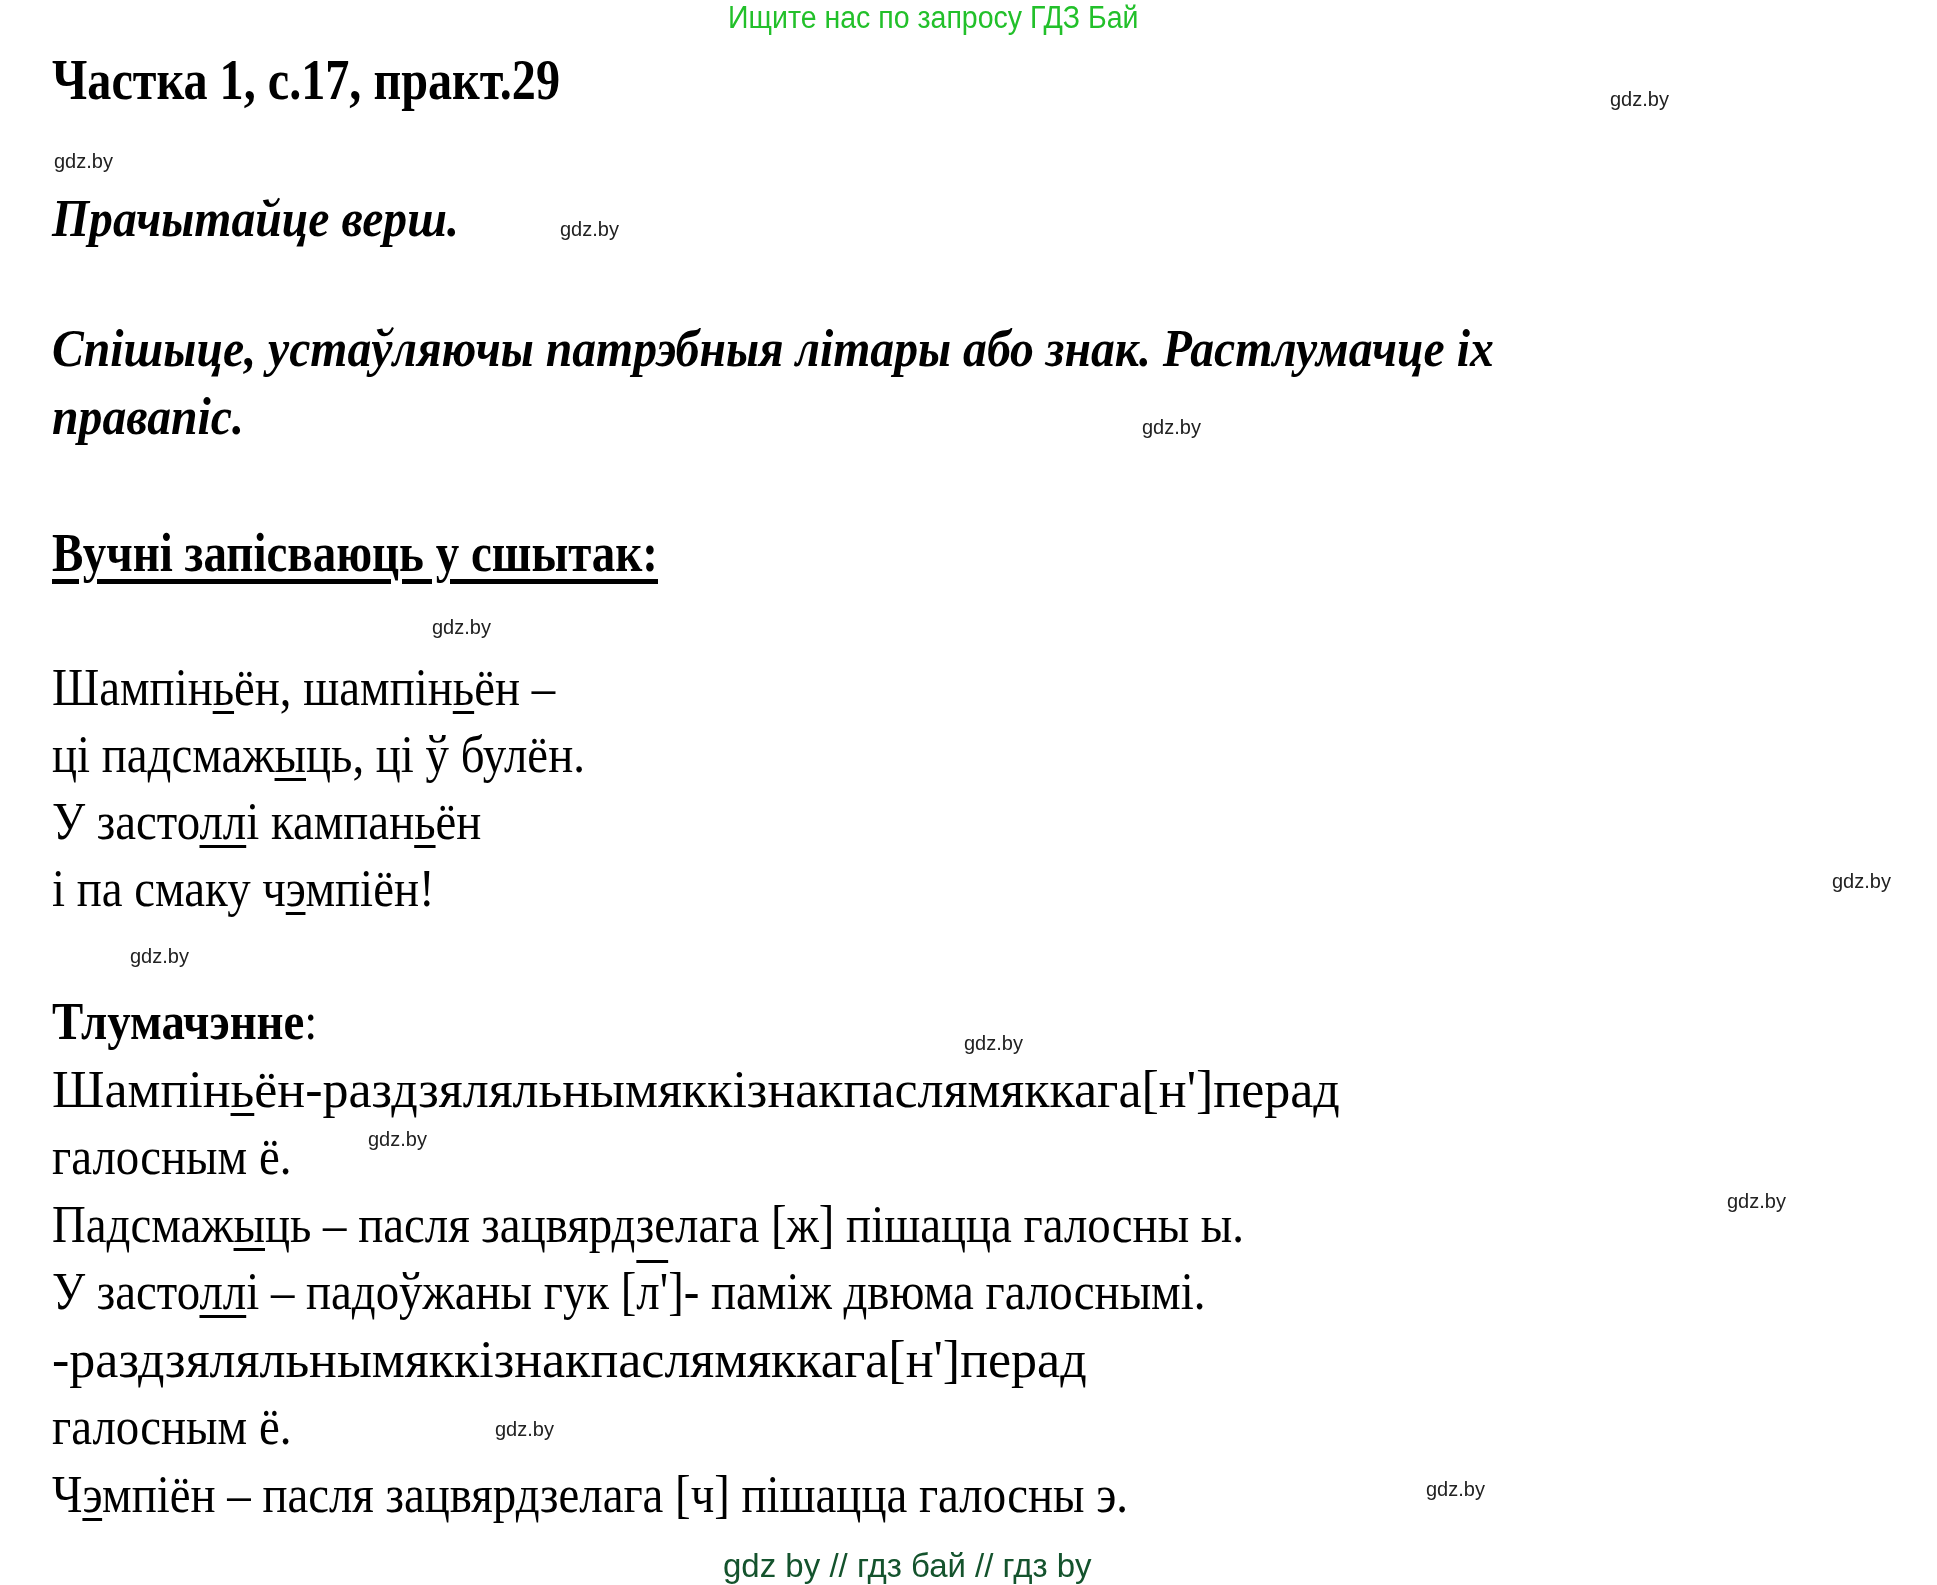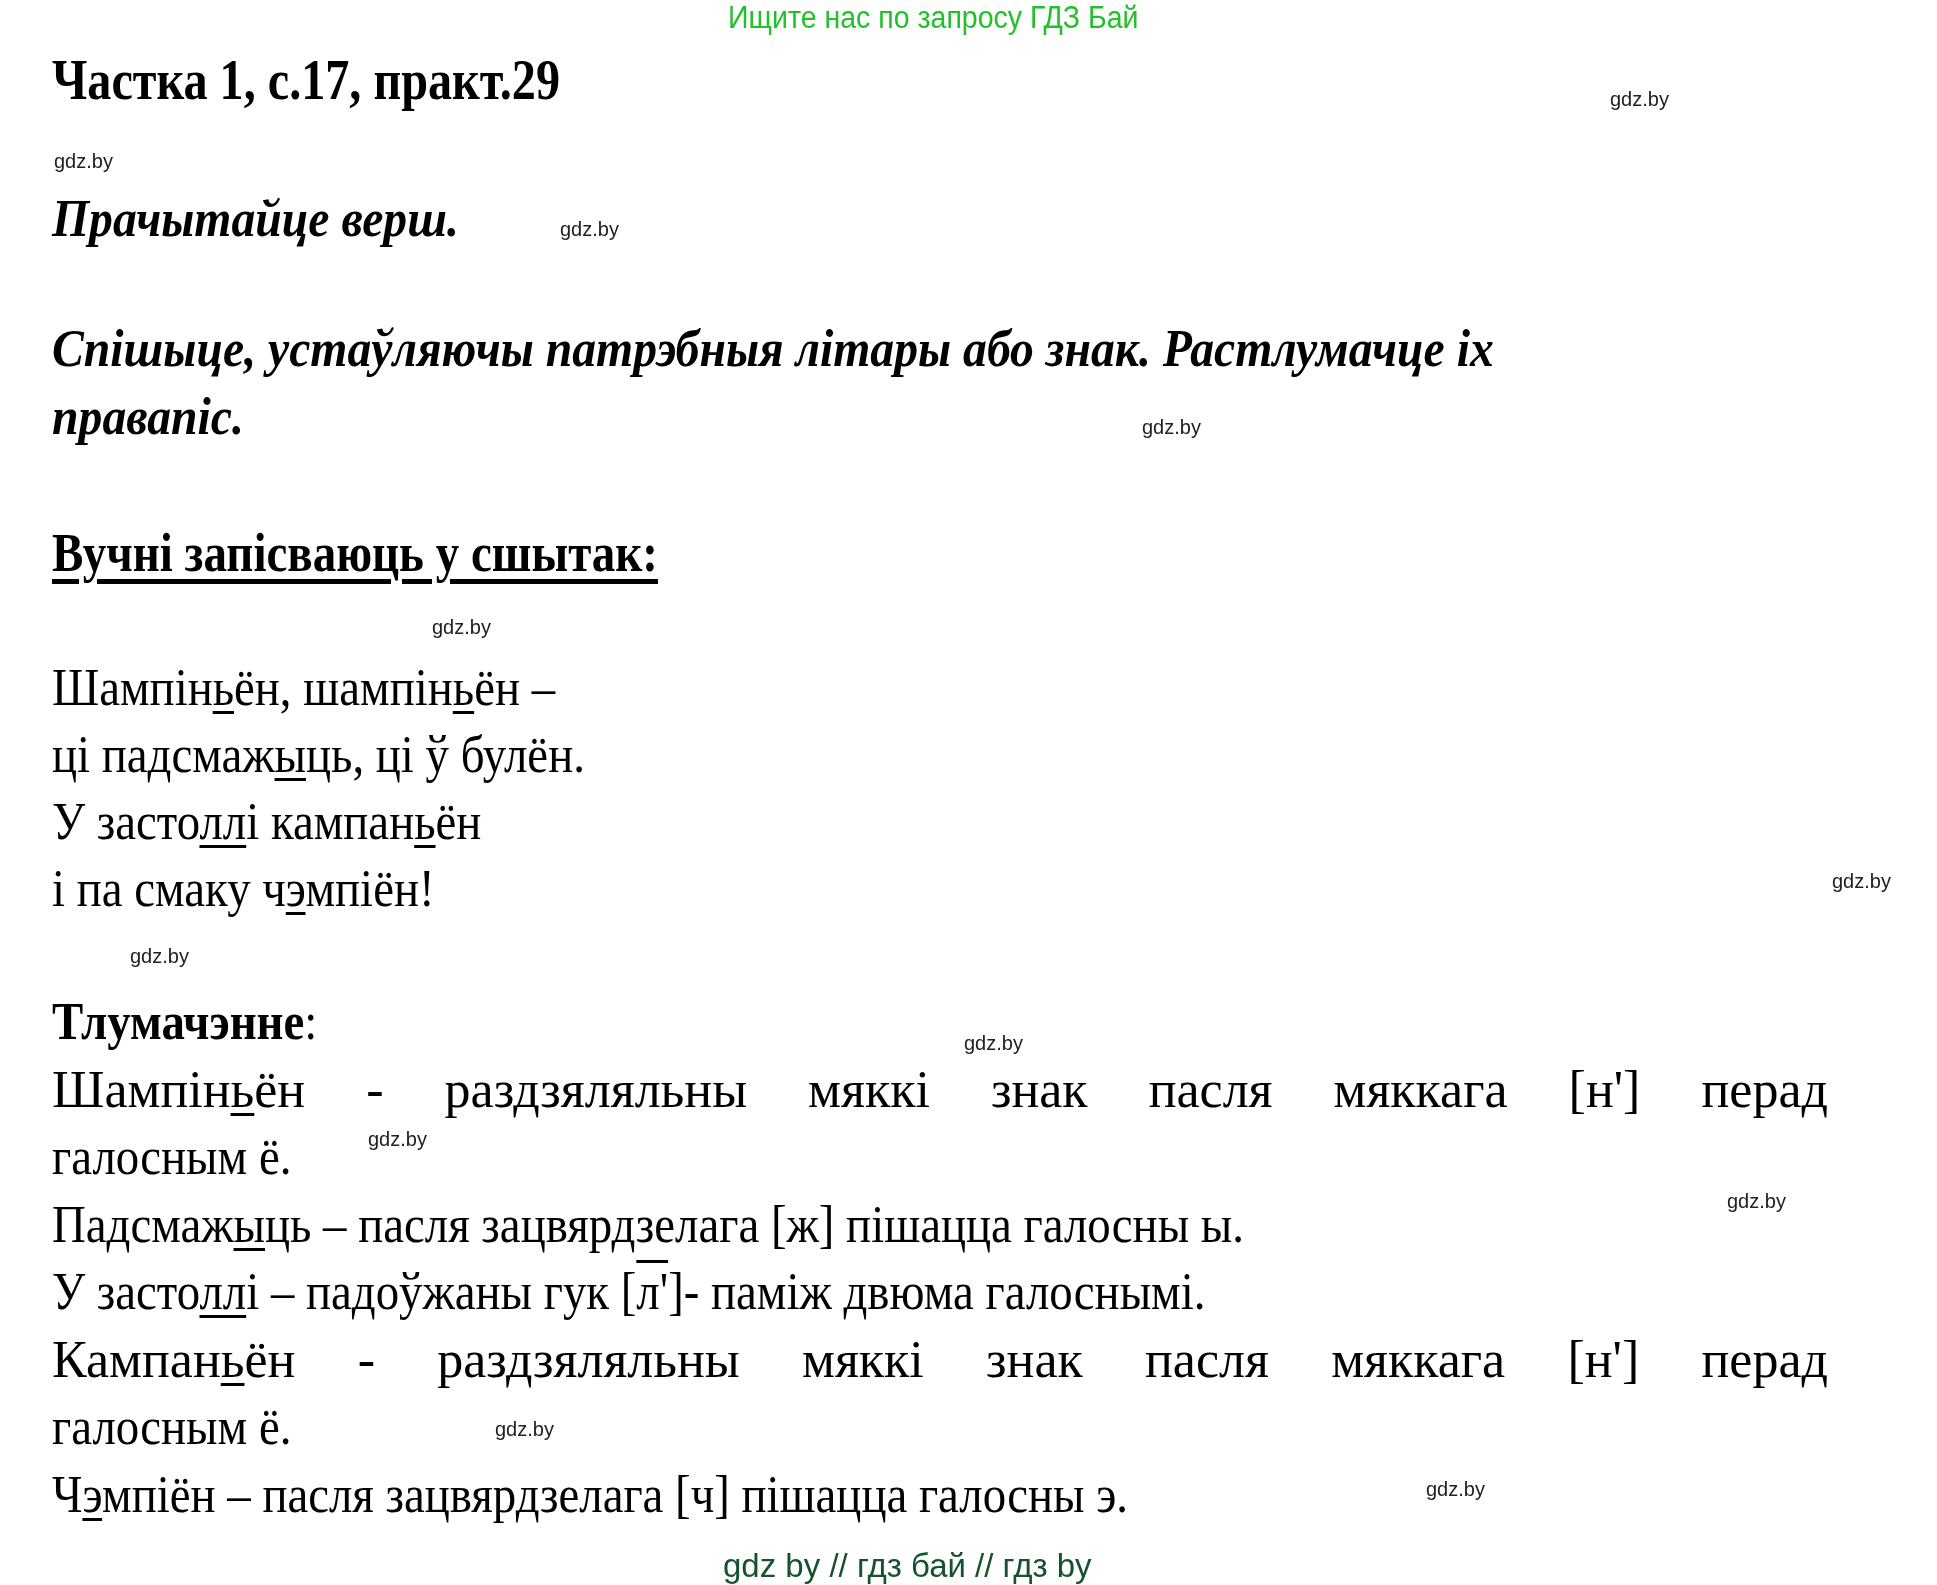--- a/index.html
+++ b/index.html
@@ -80,21 +80,20 @@
     }
     .expl-heading b { font-weight: bold; }
     .line {
       font-size: 52px;
       left: 52px;
       transform-origin: left top;
     }
     .justified {
       width: 1776px;
       display: flex;
-      justify-content: space-between;
     }
   </style>
 </head>
 <body>
 
 <div class="abs top-banner">Ищите нас по запросу ГДЗ Бай</div>
 
 <div class="abs title">Частка 1, с.17, практ.29</div>
 
 <div class="abs task" style="left:52px; top:188px;">Прачытайце верш.</div>
@@ -135,21 +134,20 @@
 
 <div class="abs line" style="top:1195px; transform:scaleX(0.9);">
   <span>Падсмаж</span><span class="u">ы</span><span>ць</span><span> – пасля зацвярдзелага [ж]  пішацца галосны ы.</span>
 </div>
 
 <div class="abs line" style="top:1262px; transform:scaleX(0.9);">
   <span>У засто</span><span class="u">лл</span><span>і</span><span> – падоўжаны гук [</span><span class="ov">л'</span><span>]-  паміж двюма галоснымі.</span>
 </div>
 
 <div class="abs line justified" style="top:1330px;">
-  <span><span>Кампан</span><span class="u">ь</span><span>ён</span></span>
   <span>-</span>
   <span>раздзяляльны</span>
   <span>мяккі</span>
   <span>знак</span>
   <span>пасля</span>
   <span>мяккага</span>
   <span>[н']</span>
   <span>перад</span>
 </div>
 <div class="abs line" style="top:1397px; transform:scaleX(0.9);">галосным ё.</div>

